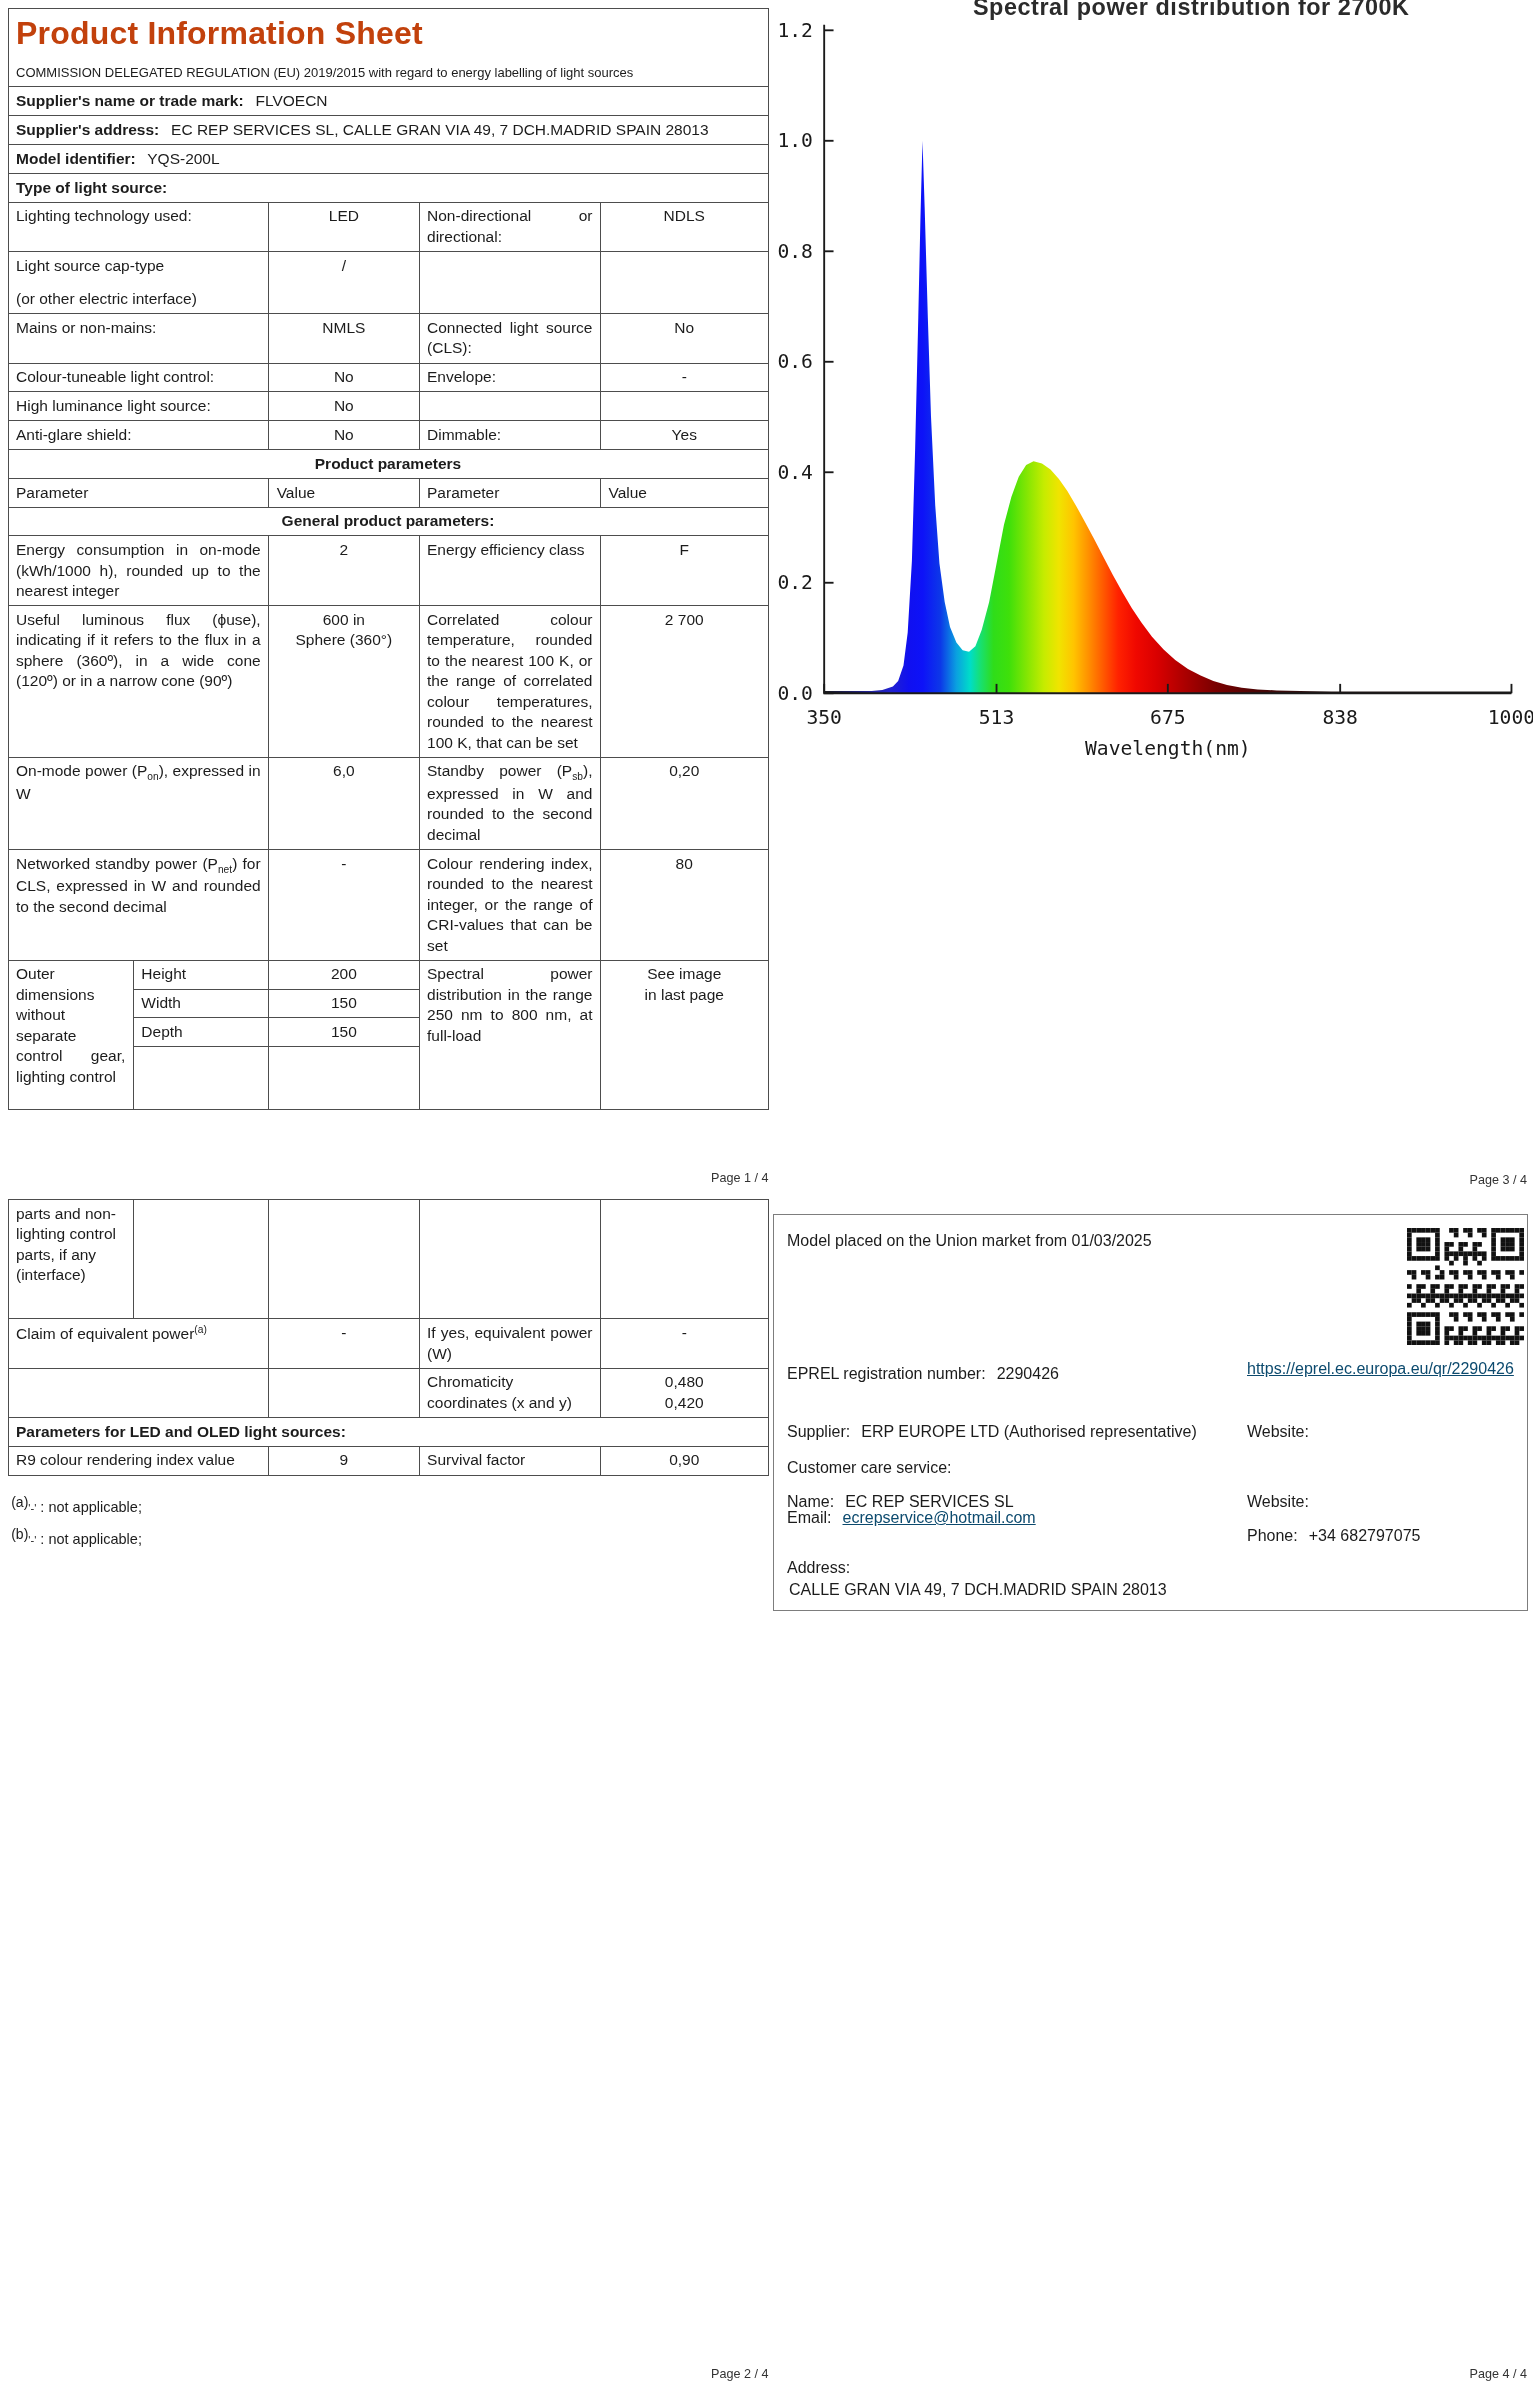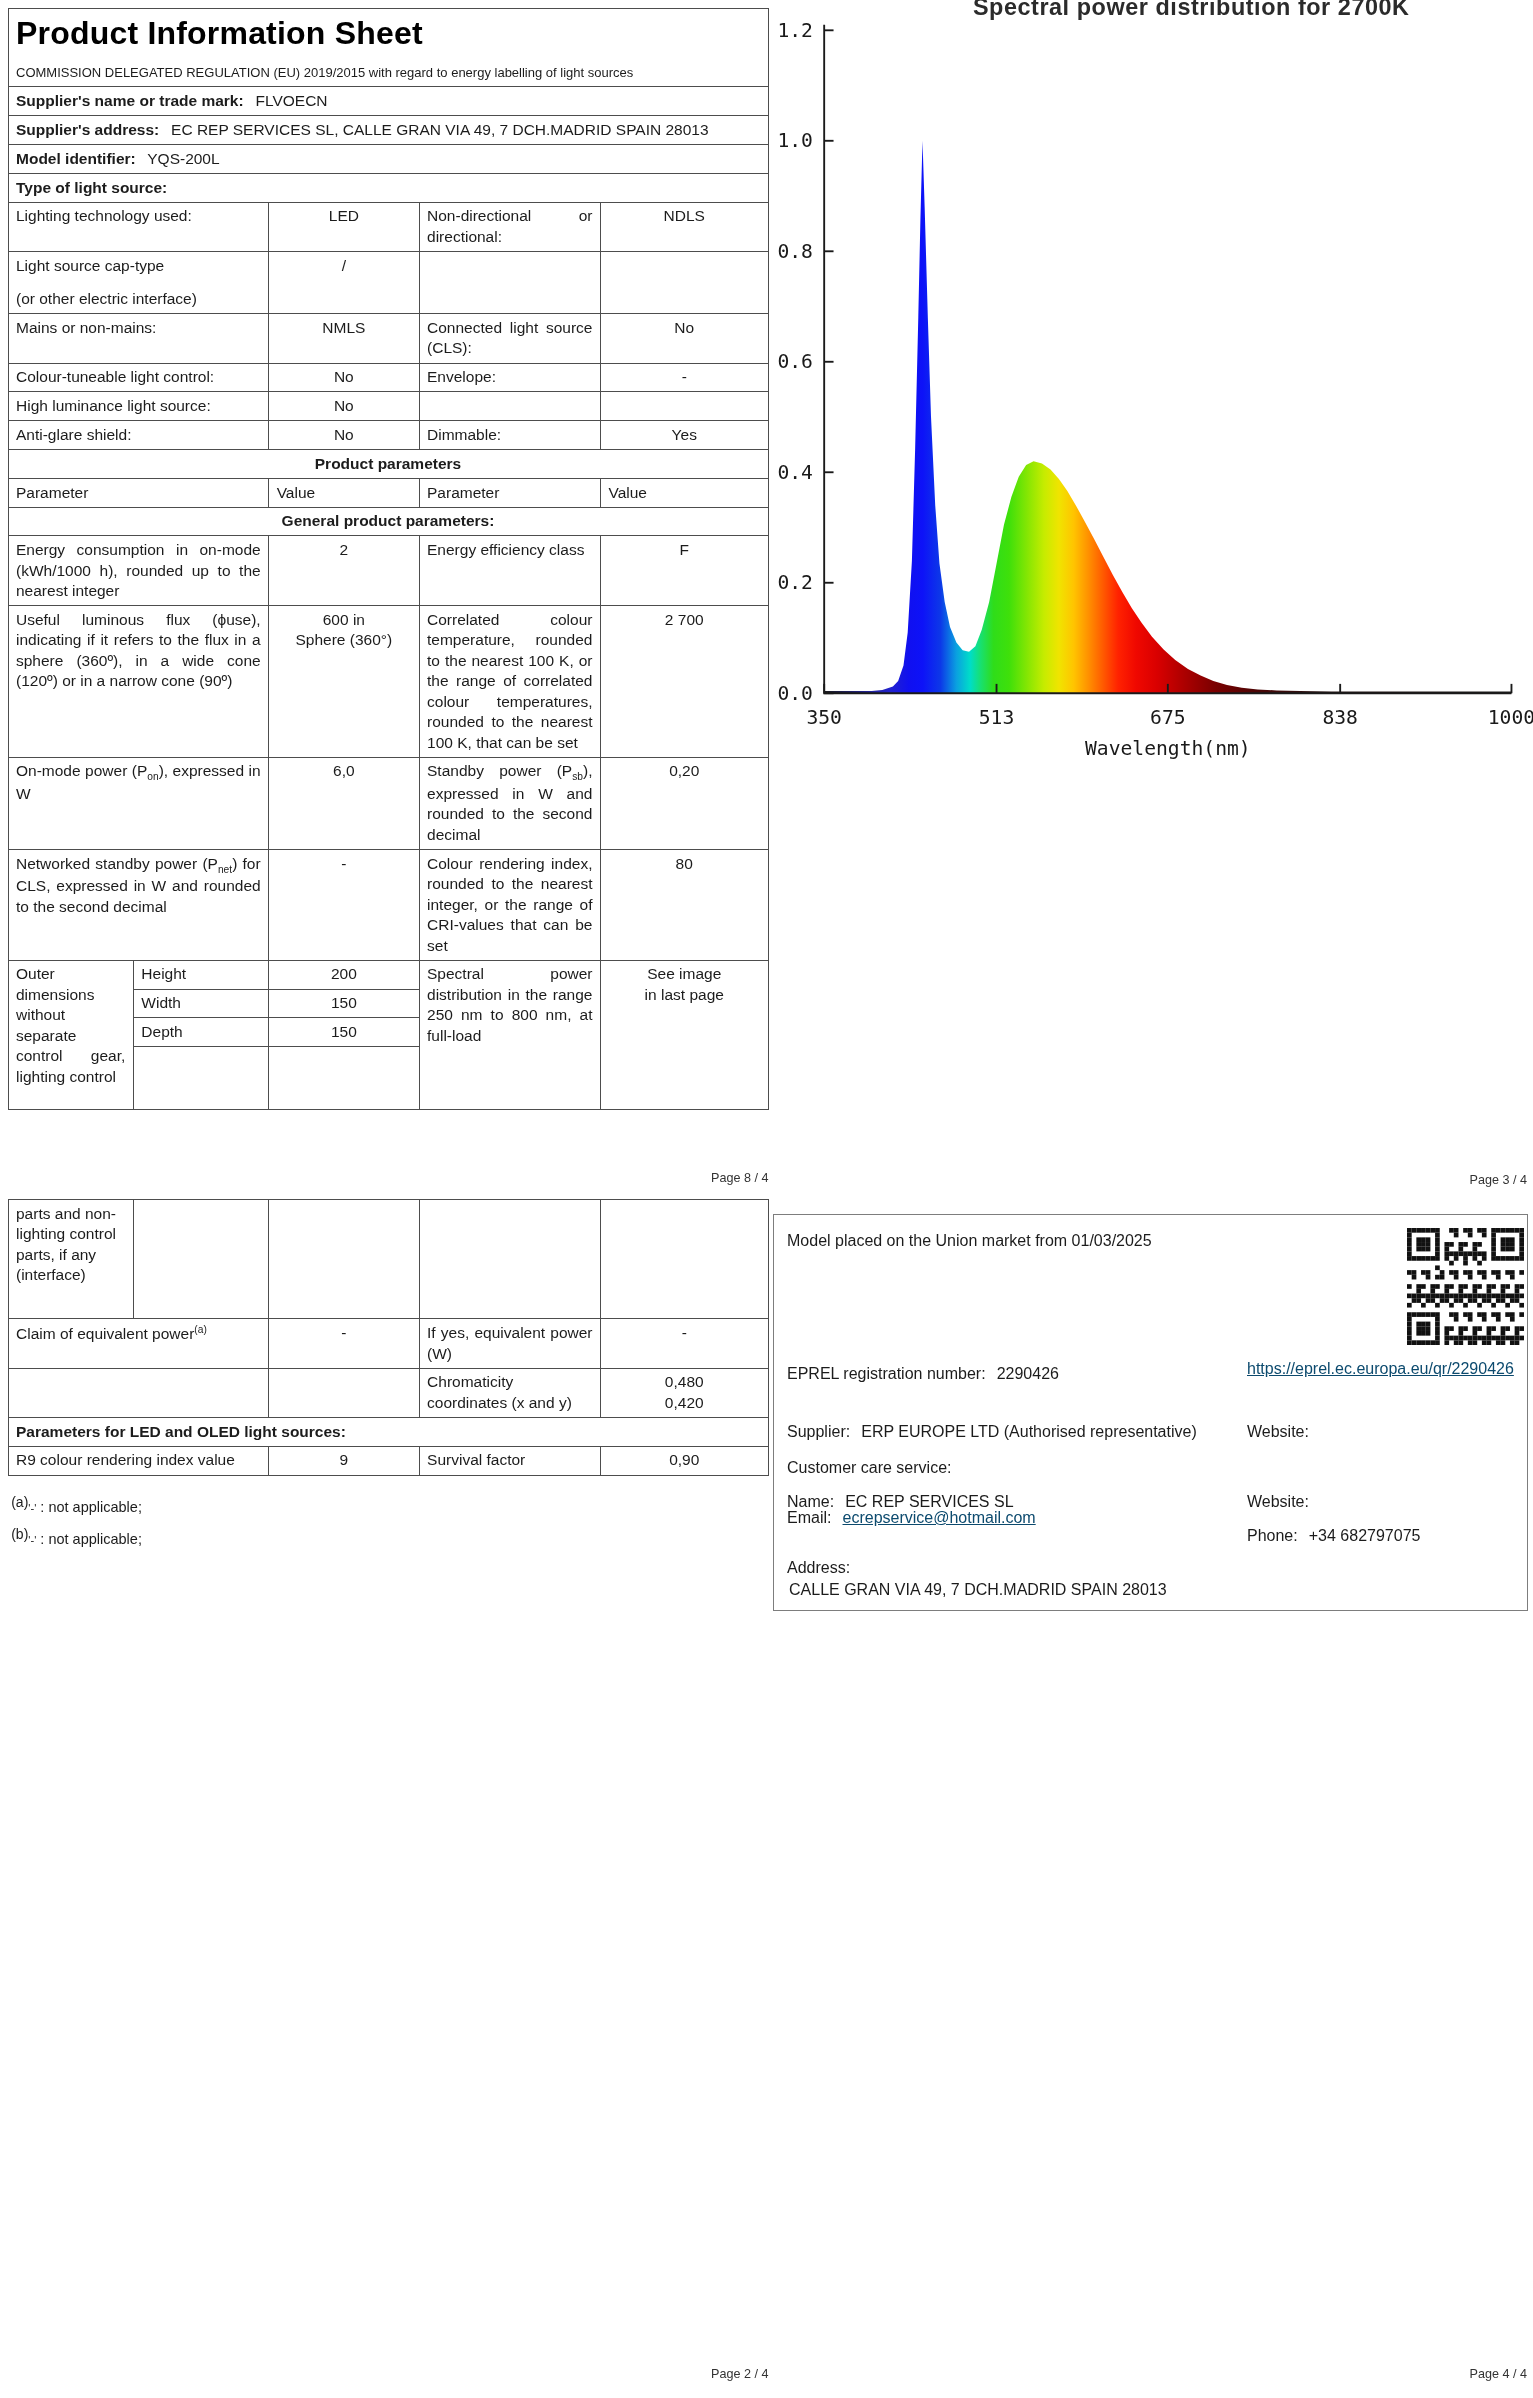--- a/index.html
+++ b/index.html
@@ -14,21 +14,21 @@
   .doc-table{border-collapse:collapse;width:761px;table-layout:fixed;}
   .doc-table td{
     border:0.9px solid #4d4d4d;vertical-align:top;padding:3.7px 7.5px;
     font-size:15.5px;line-height:1.32;
   }
   .lbl{text-align:justify;}
   .val{text-align:center;}
   .hdr-c{text-align:center;font-weight:bold;}
   .hdr-l{font-weight:bold;}
   .title-cell{padding:9.4px 13px 11.2px 13px;}
-  .doc-title{font-size:32px;font-weight:bold;color:#000000;margin:0 0 9.4px 0;letter-spacing:0.2px;}
+  .doc-title{font-size:32px;font-weight:bold;color:#c2410c;margin:0 0 9.4px 0;letter-spacing:0.2px;}
   .doc-subtitle{font-size:13px;line-height:1.45;max-width:721px;}
   .kvb{font-weight:bold;margin-right:7.5px;}
   .sub{vertical-align:sub;font-size:66%;}
   .sup{vertical-align:super;font-size:66%;}
   .gap8{margin-top:13px;}
   .footnotes{margin-top:13px;font-size:14.5px;line-height:1.9;padding-left:3.7px;}
   .fn-marker{vertical-align:4.7px;font-size:14px;}
   .fn-dash{font-size:11.2px;}
   
   .page-footer{position:absolute;font-size:12.6px;color:#333;}
@@ -185,21 +185,21 @@
       <td>Depth</td>
       <td class="val">150</td>
     </tr>
     <tr>
       <td style="height:54px"></td>
       <td></td>
     </tr>
   </tbody>
     </table>
 </div>
-<div class="page-footer" id="footer-p1">Page 8 / 4</div>
+<div class="page-footer" id="footer-p1">Page 1 / 4</div>
 
 <div id="page2" class="sheet">
   <table class="doc-table">
     <colgroup>
         <col style="width:125px">
         <col style="width:135px">
         <col style="width:150px">
         <col style="width:181px">
         <col style="width:167px">
       </colgroup>

